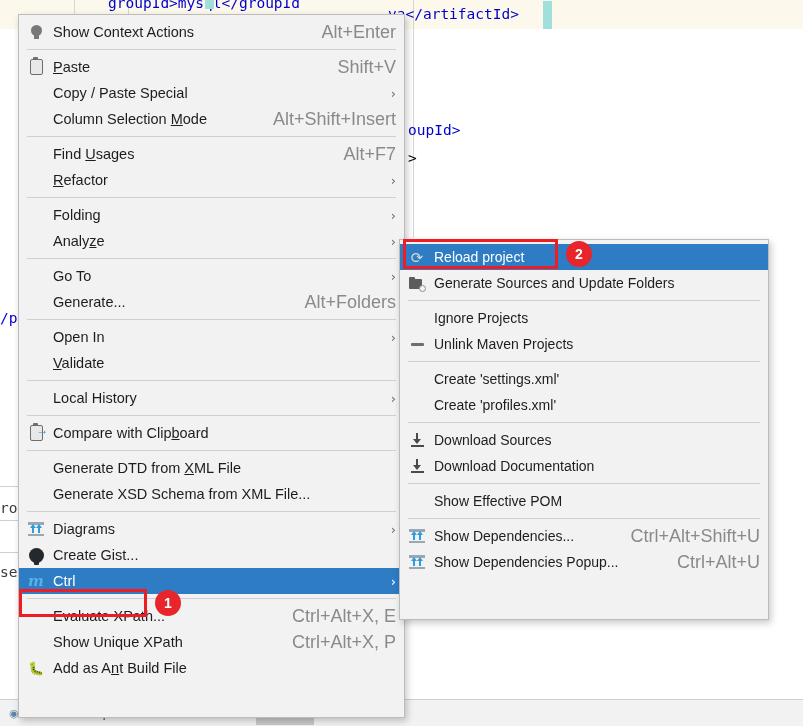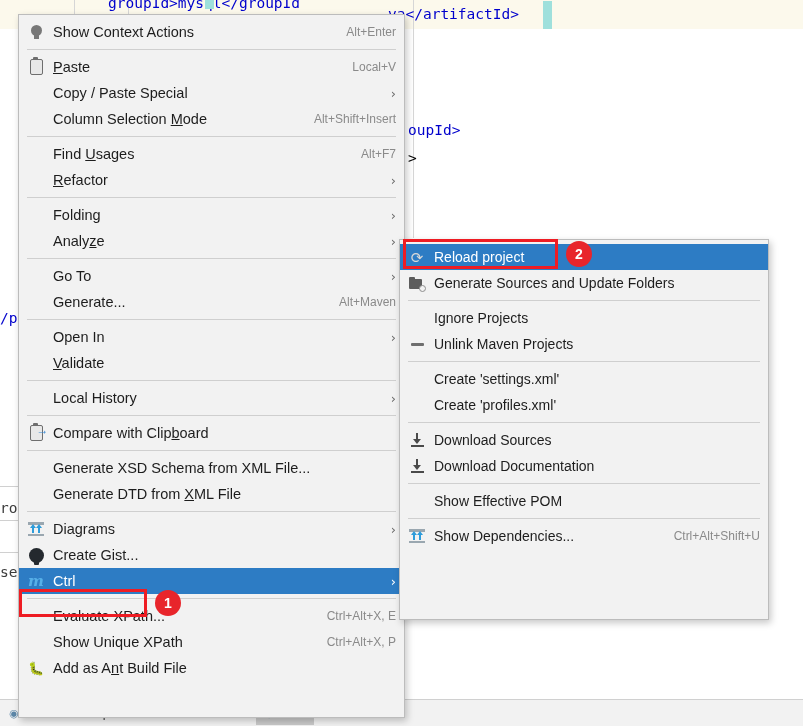--- a/index.html
+++ b/index.html
@@ -100,21 +100,21 @@
     justify-content: center;
     margin-right: 6px;
     font-size: 13px;
     color: #6e6e6e;
   }
   .mi-label { flex: 0 0 auto; }
   .mi-label u { text-decoration: underline; }
   .mi-spacer { flex: 1 1 auto; min-width: 16px; }
   .mi-accel {
     color: #8a8a8a;
-    font-size: 12px;
+    font-size: 18px;
     margin-left: 14px;
   }
   .mi-arrow {
     font-size: 13px;
     color: #6b6b6b;
     margin-left: 10px;
     font-family: "DejaVu Sans", sans-serif;
   }
   .mi.selected .mi-arrow { color: #ffffff; }
   .sep {
@@ -317,21 +317,21 @@
   </div>
 
   <div class="sep"></div>
 
   <div class="mi">
     <span class="mi-ico">
         <span class="ic-clip"></span>
       </span>
     <span class="mi-label"><u>P</u>aste</span>
     <span class="mi-spacer"></span>
-    <span class="mi-accel">Local+V</span>
+    <span class="mi-accel">Shift+V</span>
   </div>
   <div class="mi">
     <span class="mi-ico"></span>
     <span class="mi-label">Copy / Paste Special</span>
     <span class="mi-spacer"></span>
     <span class="mi-arrow">›</span>
   </div>
   <div class="mi">
     <span class="mi-ico"></span>
     <span class="mi-label">Column Selection <u>M</u>ode</span>
@@ -374,21 +374,21 @@
   <div class="mi">
     <span class="mi-ico"></span>
     <span class="mi-label">Go To</span>
     <span class="mi-spacer"></span>
     <span class="mi-arrow">›</span>
   </div>
   <div class="mi">
     <span class="mi-ico"></span>
     <span class="mi-label">Generate...</span>
     <span class="mi-spacer"></span>
-    <span class="mi-accel">Alt+Maven</span>
+    <span class="mi-accel">Alt+Folders</span>
   </div>
 
   <div class="sep"></div>
 
   <div class="mi">
     <span class="mi-ico"></span>
     <span class="mi-label">Open In</span>
     <span class="mi-spacer"></span>
     <span class="mi-arrow">›</span>
   </div>
@@ -414,26 +414,26 @@
         <span class="ic-clipcomp"></span>
       </span>
     <span class="mi-label">Compare with Clip<u>b</u>oard</span>
     <span class="mi-spacer"></span>
   </div>
 
   <div class="sep"></div>
 
   <div class="mi">
     <span class="mi-ico"></span>
+    <span class="mi-label">Generate DTD from <u>X</u>ML File</span>
+    <span class="mi-spacer"></span>
+  </div>
+  <div class="mi">
+    <span class="mi-ico"></span>
     <span class="mi-label">Generate XSD Schema from XML File...</span>
-    <span class="mi-spacer"></span>
-  </div>
-  <div class="mi">
-    <span class="mi-ico"></span>
-    <span class="mi-label">Generate DTD from <u>X</u>ML File</span>
     <span class="mi-spacer"></span>
   </div>
 
   <div class="sep"></div>
 
   <div class="mi">
     <span class="mi-ico">
       <span class="ic-diagram">
           <span class="bar t"></span>
           <span class="ar l"></span>
@@ -576,19 +576,34 @@
           <span class="stem l"></span>
           <span class="ar r"></span>
           <span class="stem r"></span>
           <span class="bar b"></span>
         </span>
     </span>
     <span class="mi-label">Show Dependencies...</span>
     <span class="mi-spacer"></span>
     <span class="mi-accel">Ctrl+Alt+Shift+U</span>
   </div>
+  <div class="mi">
+    <span class="mi-ico">
+      <span class="ic-diagram">
+          <span class="bar t"></span>
+          <span class="ar l"></span>
+          <span class="stem l"></span>
+          <span class="ar r"></span>
+          <span class="stem r"></span>
+          <span class="bar b"></span>
+        </span>
+    </span>
+    <span class="mi-label">Show Dependencies Popup...</span>
+    <span class="mi-spacer"></span>
+    <span class="mi-accel">Ctrl+Alt+U</span>
+  </div>
 </div>
 
 <div class="anno-box" style="left:19px; top:589px; width:128px; height:28px;"></div>
 <div class="anno-badge" style="left:155px; top:590px;">1</div>
 
 <div class="anno-box" style="left:403px; top:239px; width:155px; height:30px;"></div>
 <div class="anno-badge" style="left:566px; top:241px;">2</div>
 
 </body></html>

